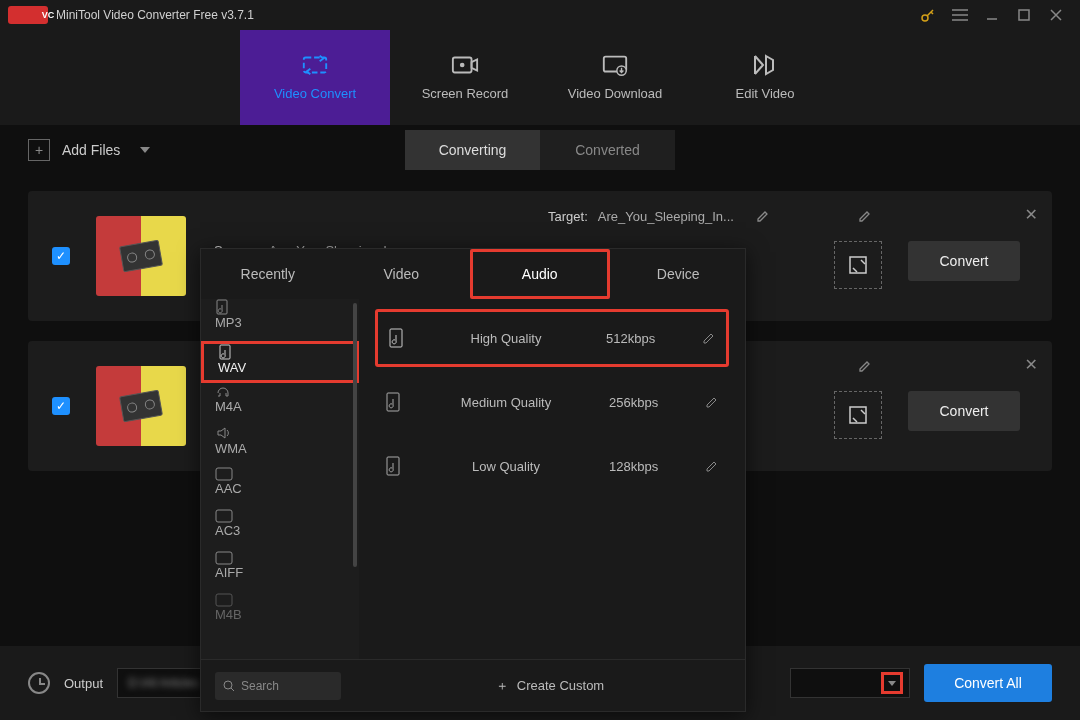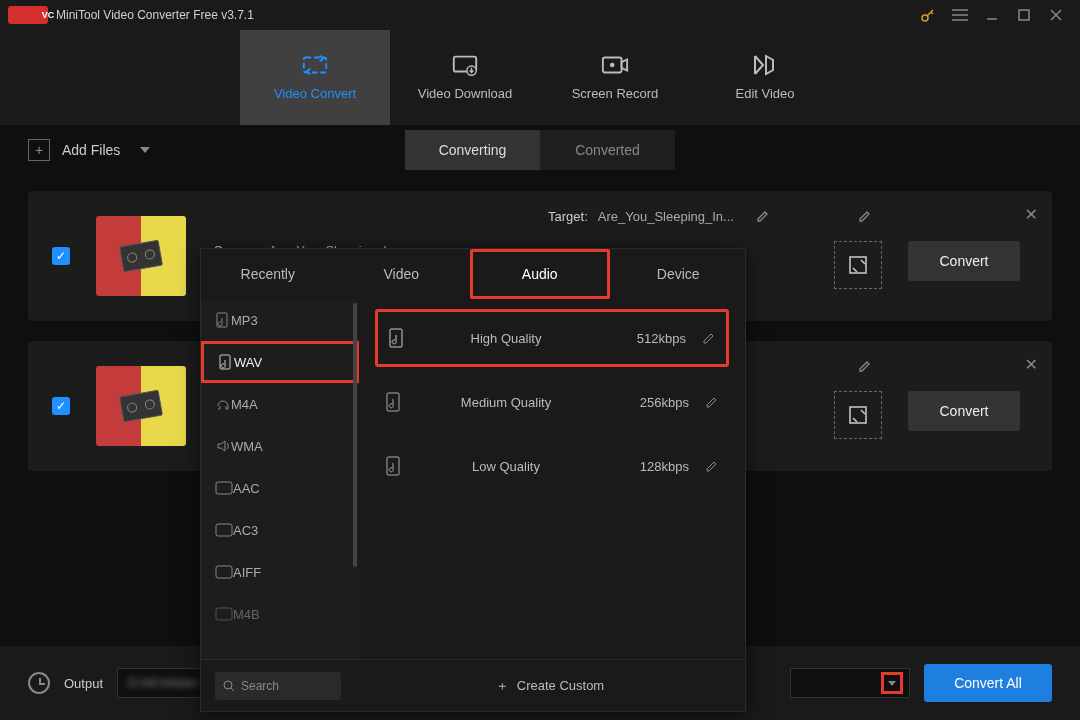--- a/index.html
+++ b/index.html
@@ -8,21 +8,21 @@
 
 .titlebar { height:30px; display:flex; align-items:center; background:#1a1a1a; padding:0 8px; }
 .titlebar .logo { width:18px; height:18px; background:#d32f2f; border-radius:3px; display:flex; align-items:center; justify-content:center; color:#fff; font-size:9px; font-weight:bold; margin-right:8px;padding-left:40px; }
 .titlebar .title { font-size:12px; color:#d0d0d0; flex:1; }
 .titlebar .tb-icon { width:32px; height:30px; display:flex; align-items:center; justify-content:center; color:#888; }
 .titlebar .tb-icon.key { color:#d4a018; }
 
 
 .modebar { height:95px; background:#1a1a1a; display:flex; justify-content:center; align-items:stretch; }
 .mode-tab { width:150px; display:flex; flex-direction:column; align-items:center; justify-content:center; gap:10px; color:#bbb; }
-.mode-tab.active { background:#404040; color:#1e90ff; }
+.mode-tab.active { background:#4c1d95; color:#1e90ff; }
 .mode-icon { width:28px; height:22px; display:flex; align-items:center; justify-content:center; }
 .mode-tab .mlabel { font-size:13px; }
 
 
 .toolbar { height:50px; background:#0f0f0f; display:flex; align-items:center; padding:0 28px; }
 .addfiles { display:flex; align-items:center; gap:12px; color:#ccc; font-size:14px; }
 .addfiles .plusbox { width:22px; height:22px; border:1px solid #666; display:flex; align-items:center; justify-content:center; font-size:14px; color:#888; }
 .addfiles .caret-down { width:0; height:0; border-left:5px solid transparent; border-right:5px solid transparent; border-top:6px solid #888; margin-left:8px;}
 .subtabs { margin-left:auto; margin-right:auto; display:flex; position:absolute; left:50%; transform:translateX(-50%); }
 .subtab { width:135px; height:40px; display:flex; align-items:center; justify-content:center; background:#1f1f1f; color:#888; font-size:14px; }
@@ -47,30 +47,30 @@
 .rowclose { position:absolute; top:14px; right:14px; color:#888; font-size:16px;}
 
 
 .popup { position:absolute; left:200px; top:248px; width:546px; background:#1a1a1a; box-shadow:0 4px 20px rgba(0,0,0,.6); z-index:20; border:1px solid #2a2a2a; }
 .popup-tabs { height:50px; display:flex; align-items:center; }
 .poptab { flex:1; text-align:center; font-size:14px; color:#bbb; height:50px; display:flex; align-items:center; justify-content:center;}
 .poptab.active { color:#fff; }
 .poptab.hl { border:3px solid #e53b2f; border-radius:2px; margin:2px;}
 .popup-body { display:flex; height:360px; }
 .fmtlist { width:158px; background:#1d1d1d; overflow:hidden; position:relative;}
-.fmtitem { height:42px; display:flex; align-items:center; gap:0; padding-left:14px; color:#aaa; font-size:13px;}
+.fmtitem { height:42px; display:flex; gap:0; padding-left:14px; color:#aaa; font-size:13px;flex-direction:column;}
 .fmtitem.sel { color:#eee; }
 .fmtitem.hl { border:3px solid #e53b2f; }
 .fmtscroll { position:absolute; right:2px; top:4px; bottom:4px; width:4px;}
 .fmtscroll .thumbtrk{position:absolute; top:0; height:75%; width:4px; background:#444; border-radius:2px;}
 .qlist { flex:1; padding:10px 16px; }
 .qitem { height:58px; display:flex; align-items:center; gap:16px; color:#bbb; margin-bottom:6px; border-radius:3px; padding:0 10px;}
 .qitem.hl { border:3px solid #e53b2f; }
 .qitem .qname { flex:1; font-size:13px;text-align:center;}
-.qitem .qrate { width:80px; font-size:13px;text-align:right; }
+.qitem .qrate { width:80px; font-size:13px; }
 .qitem .qedit { color:#888; }
 .popup-footer { height:52px; display:flex; align-items:center; padding:0 14px; gap:28px; border-top:1px solid #2a2a2a;}
 .searchbox { width:126px; height:28px; background:#2a2a2a; border-radius:3px; display:flex; align-items:center; gap:6px; padding:0 8px; color:#888; font-size:12px;}
 .createcustom { flex:1; display:flex; align-items:center; justify-content:center; gap:8px; color:#bbb; font-size:13px;}
 
 
 .bottombar { position:absolute; bottom:0; left:0; right:0; height:74px; background:#1a1a1a; display:flex; align-items:center; padding:0 28px; gap:14px;}
 .clockicon { width:22px; height:22px; border:2px solid #888; border-radius:50%; position:relative;}
 .clockicon::before{content:"";position:absolute;left:9px;top:4px;width:2px;height:7px;background:#888;}
 .clockicon::after{content:"";position:absolute;left:9px;top:9px;width:6px;height:2px;background:#888;}
@@ -126,37 +126,37 @@
     <div class="mode-icon">
       <svg width="30" height="26" viewBox="0 0 30 26">
           <rect x="3" y="5" width="24" height="16" rx="2" fill="none" stroke="#1e90ff" stroke-width="2" stroke-dasharray="6 3"></rect>
           <path d="M20 3l4 3-4 3M10 23l-4-3 4-3" stroke="#1e90ff" stroke-width="2" fill="none"></path>
         </svg>
     </div>
     <span class="mlabel">Video Convert</span>
   </div>
   <div class="mode-tab">
     <div class="mode-icon">
+      <svg width="30" height="22" viewBox="0 0 30 22">
+          <rect x="2" y="3" width="20" height="16" rx="2" fill="none" stroke="#bbb" stroke-width="2"></rect>
+          <path d="M22 8l6-3v12l-6-3z" fill="none" stroke="#bbb" stroke-width="2"></path>
+          <circle cx="12" cy="11" r="2.5" fill="#bbb"></circle>
+        </svg>
+    </div>
+    <span class="mlabel">Screen Record</span>
+  </div>
+  <div class="mode-tab">
+    <div class="mode-icon">
       <svg width="30" height="24" viewBox="0 0 30 24">
           <rect x="3" y="3" width="24" height="16" rx="2" fill="none" stroke="#bbb" stroke-width="2"></rect>
           <circle cx="22" cy="18" r="5" fill="#1a1a1a" stroke="#bbb" stroke-width="1.5"></circle>
           <path d="M22 15v5m-2-2l2 2 2-2" stroke="#bbb" stroke-width="1.5" fill="none"></path>
         </svg>
     </div>
     <span class="mlabel">Video Download</span>
-  </div>
-  <div class="mode-tab">
-    <div class="mode-icon">
-      <svg width="30" height="22" viewBox="0 0 30 22">
-          <rect x="2" y="3" width="20" height="16" rx="2" fill="none" stroke="#bbb" stroke-width="2"></rect>
-          <path d="M22 8l6-3v12l-6-3z" fill="none" stroke="#bbb" stroke-width="2"></path>
-          <circle cx="12" cy="11" r="2.5" fill="#bbb"></circle>
-        </svg>
-    </div>
-    <span class="mlabel">Screen Record</span>
   </div>
   <div class="mode-tab">
     <div class="mode-icon">
       <svg width="26" height="24" viewBox="0 0 26 24">
           <path d="M3 3v18M3 3l8 9-8 9M14 3l7 4v10l-7 4z" fill="none" stroke="#bbb" stroke-width="2"></path>
         </svg>
     </div>
     <span class="mlabel">Edit Video</span>
   </div>
 </div>

